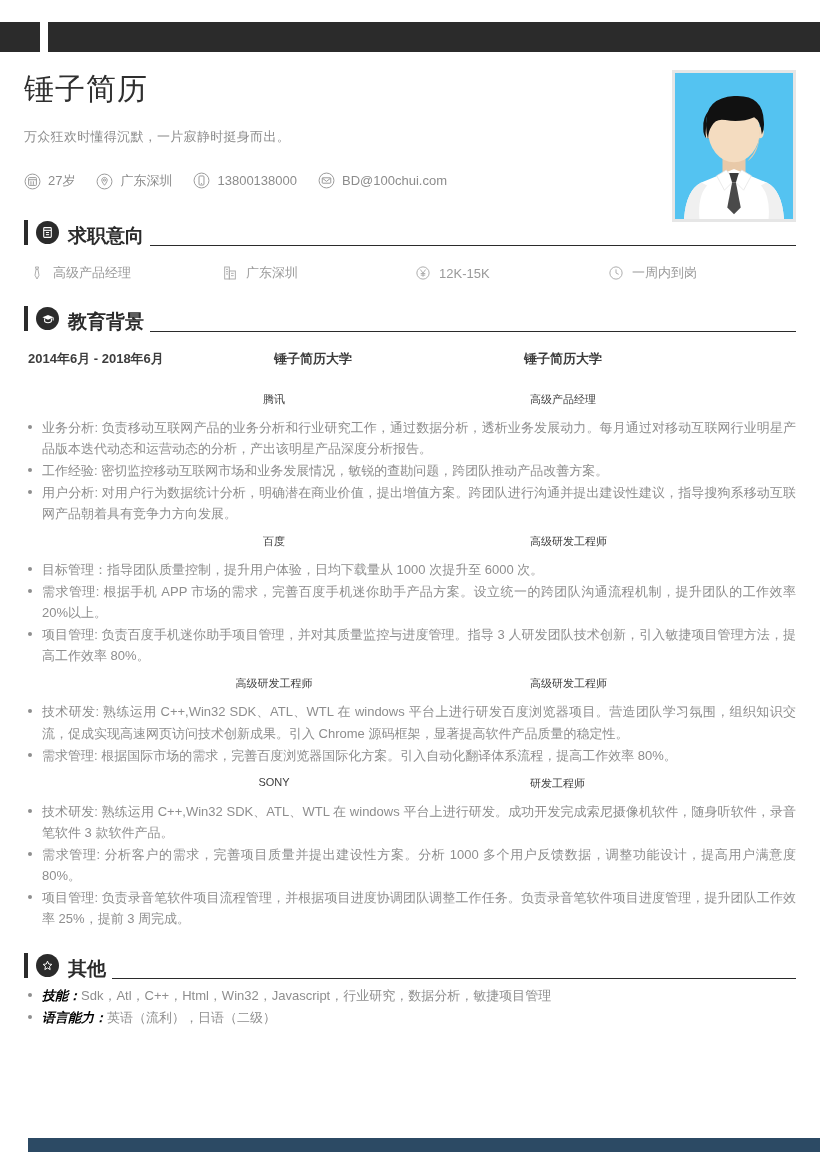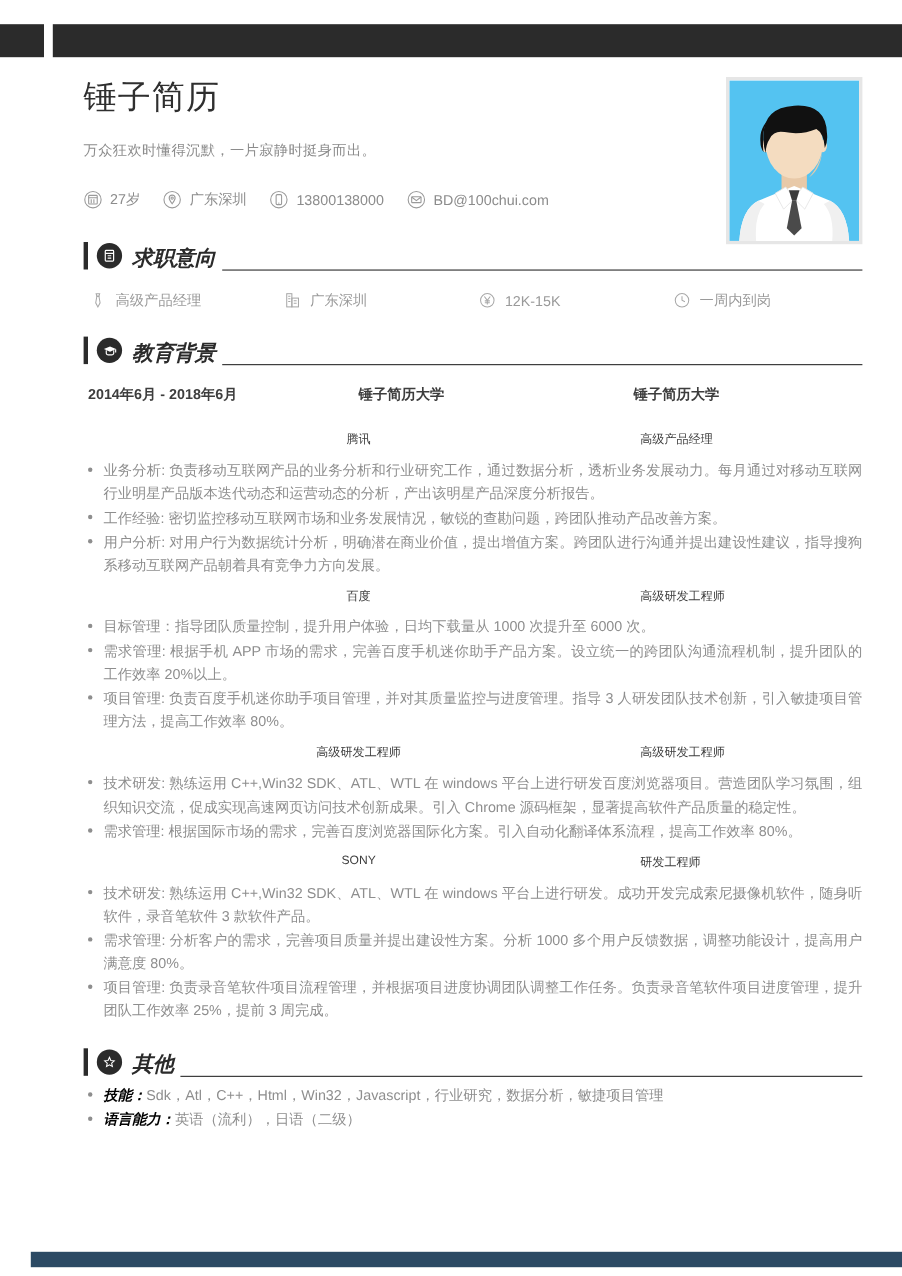--- a/index.html
+++ b/index.html
@@ -26,23 +26,22 @@
   .topbar-left  { left: 0;   width: 40px; }
   .topbar-right { left: 48px; right: 0; }
 
   
   .page {
     position: absolute;
     top: 52px;
     left: 0;
     right: 0;
     bottom: 0;
-    padding: 0 36px;
+    padding: 0 24px;
     box-sizing: border-box;
-    margin-left: 40px;
   }
 
   
   .identity {
     position: relative;
     padding-top: 22px;
     height: 160px;
     box-sizing: border-box;
   }
   .name {
@@ -54,21 +53,21 @@
     line-height: 1;
   }
   .motto {
     font-size: 13px;
     color: #8c8c8c;
     margin-bottom: 26px;
     letter-spacing: .3px;
   }
   .contact-row {
     display: flex;
-    align-items: flex-end;
+    align-items: flex-start;
     gap: 7px;
     font-size: 13px;
     color: #8c8c8c;
   }
   .contact-item {
     display: flex;
     align-items: center;
     gap: 7px;
     margin-right: 14px;
   }
@@ -131,21 +130,20 @@
   }
   .sec-icon svg { display: block; }
   .sec-title {
     font-size: 19px;
     font-weight: bold;
     color: #2b2b2b;
     line-height: 1;
     padding-bottom: 3px;
     white-space: nowrap;
     flex: 0 0 auto;
-    font-style: italic;
   }
   .sec-rule {
     flex: 1 1 auto;
     border-bottom: 1.5px solid #2b2b2b;
     margin-left: 6px;
     margin-bottom: 2px;
     height: 0;
   }
 
   

